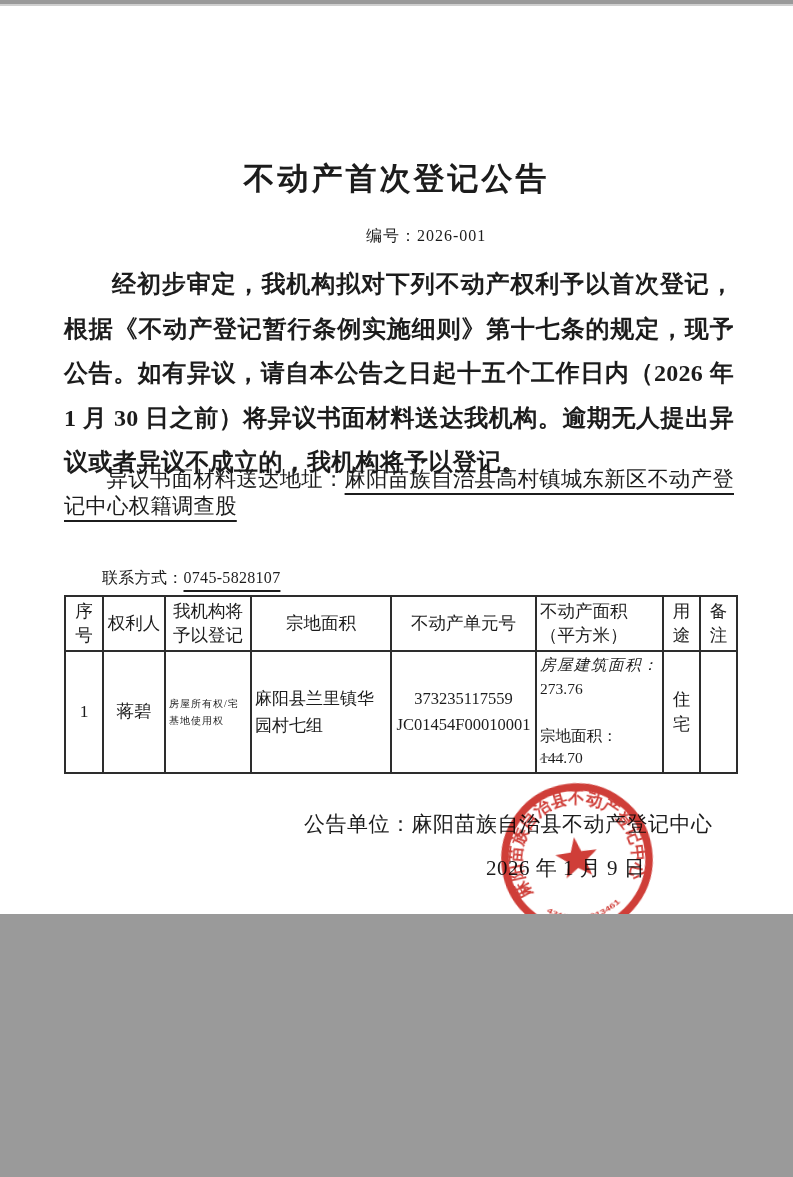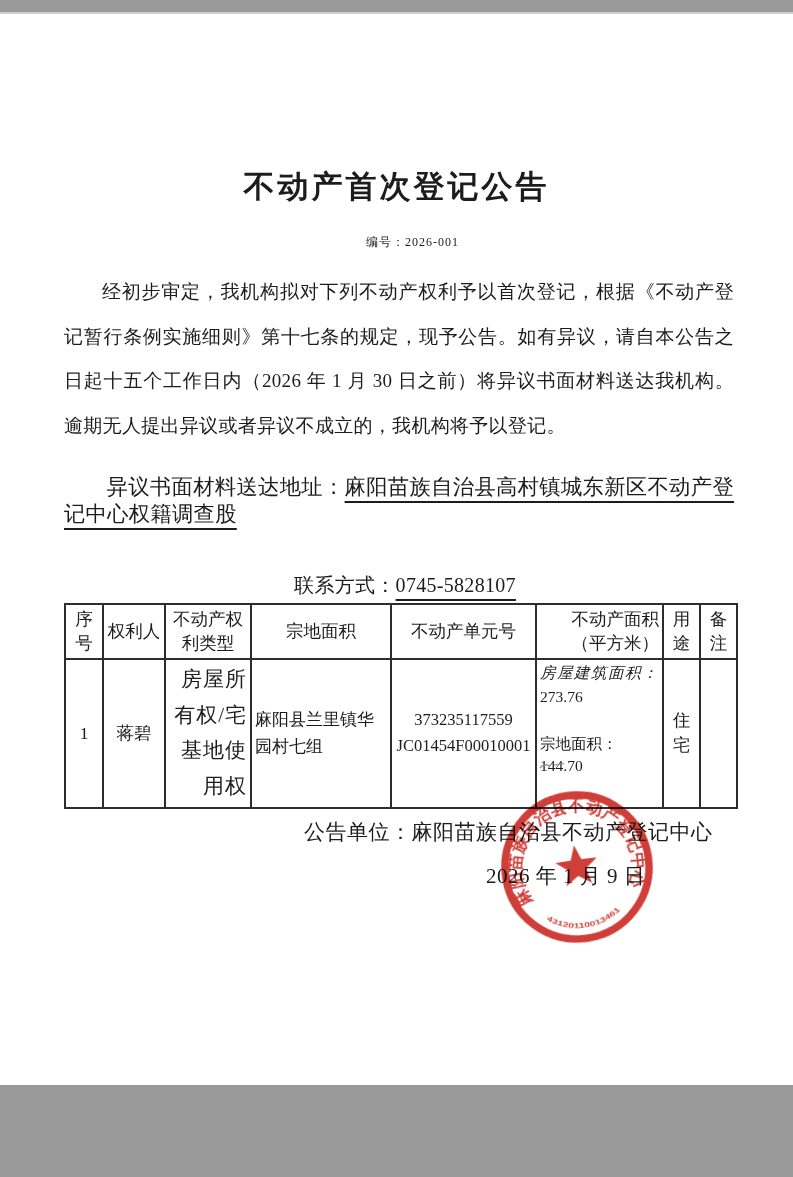--- a/index.html
+++ b/index.html
@@ -1,72 +1,72 @@
 <!DOCTYPE html>
 <html><head>
 <meta charset="utf-8">
 <style>
   html,body{margin:0;padding:0;background:#9a9a9a;}
   .page{
     position:relative;
-    width:793px;height:1073px;
-    margin:12px auto;
+    width:793px;height:910px;
+    margin:4px auto;
     background:#ffffff;
     font-family:"Liberation Serif", serif;
     color:#1c1c1c;
     overflow:hidden;
   }
   .top-edge{position:absolute;top:0;left:0;width:100%;height:2px;background:#cfcfcf;}
   .doc-title{
     position:absolute;top:133px;left:0;width:100%;
     text-align:center;font-size:31px;font-weight:700;letter-spacing:3px;
   }
   .doc-number{
     position:absolute;top:222px;left:366px;
-    font-size:12px;letter-spacing:1px;
+    font-size:16px;letter-spacing:1px;
   }
   .body-par{
     position:absolute;top:258px;left:64px;width:670px;
-    font-size:19px;line-height:44.5px;
+    font-size:24px;line-height:44.5px;
     text-align:justify;text-justify:inter-character;
-    text-indent:2em;margin:0;letter-spacing:0.3px;
+    text-indent:2em;margin:0;letter-spacing:0.3px;font-weight:bold;
   }
   .address-par{
     position:absolute;top:462px;left:64px;width:670px;
     font-size:21.3px;line-height:27px;
     text-indent:2em;margin:0;letter-spacing:0.3px;
     text-align:justify;
   }
   .contact-par{
-    position:absolute;top:551px;left:50px;width:670px;
-    font-size:20px;line-height:45px;margin:0;
-    text-indent:2em;letter-spacing:0.3px;text-align:center;
+    position:absolute;top:551px;left:70px;width:670px;
+    font-size:16px;line-height:45px;margin:0;
+    text-indent:2em;letter-spacing:0.3px;
   }
   .u-line{
     text-decoration:underline;
     text-underline-offset:7px;
     text-decoration-thickness:1.5px;
   }
   
   table.announce{
     position:absolute;top:591px;left:64px;
     border-collapse:collapse;table-layout:fixed;
     font-size:17.5px;color:#1c1c1c;
   }
   table.announce th, table.announce td{
     border:2px solid #2d2d2d;
     font-weight:400;padding:2px 3px;
     overflow:hidden;
   }
   tr.hdr{height:55px;}
   tr.body-row{height:112px;}
   th{text-align:center;vertical-align:middle;line-height:1.35;}
-  th.left{text-align:right;padding-left:5px;}
+  th.left{text-align:left;padding-left:5px;}
   td{text-align:center;vertical-align:middle;line-height:1.45;}
-  td.cell-type{font-size:21px;text-align:right;padding-left:5px;letter-spacing:1px;line-height:1.7;}
+  td.cell-type{font-size:10px;text-align:left;padding-left:5px;letter-spacing:1px;line-height:1.7;}
   td.cell-loc{font-size:17px;text-align:left;padding-left:4px;line-height:1.6;border-radius:12px;}
   td.cell-unit{font-size:16.5px;line-height:1.6;}
   td.cell-area{font-size:15.5px;text-align:left;vertical-align:top;padding:8px 4px 0 6px;}
   .area-l1{display:block;letter-spacing:1.5px;font-style:italic;}
   .area-l2{display:block;margin-top:2px;}
   .area-l3{display:block;margin-top:24px;}
   
   .issuer-line{position:absolute;top:806px;left:304px;font-size:21px;letter-spacing:0.5px;}
   .date-line{position:absolute;top:850px;left:486px;font-size:21px;letter-spacing:0.5px;}
   
@@ -117,21 +117,21 @@
         <col style="width:140px">
       <col style="width:145px">
         <col style="width:127px">
         <col style="width:37px">
         <col style="width:37px">
     </colgroup>
     <tbody>
         <tr class="hdr">
       <th>序号</th>
       <th>权利人</th>
-      <th>不动产权利类型</th>
+      <th>我机构将予以登记</th>
       <th>宗地面积</th>
       <th>不动产单元号</th>
       <th class="left">不动产面积（平方米）</th>
       <th>用途</th>
       <th>备注</th>
     </tr>
     <tr class="body-row">
       <td>1</td>
       <td>蒋碧</td>
       <td class="cell-type">房屋所有权/宅基地使用权</td>

